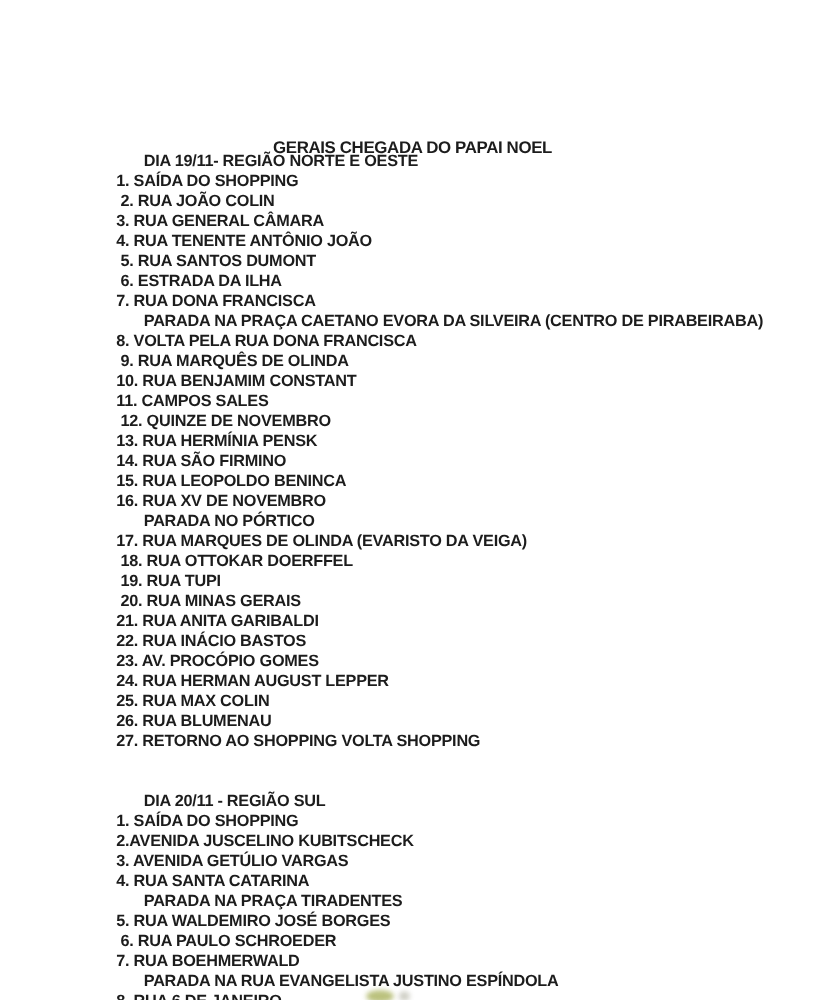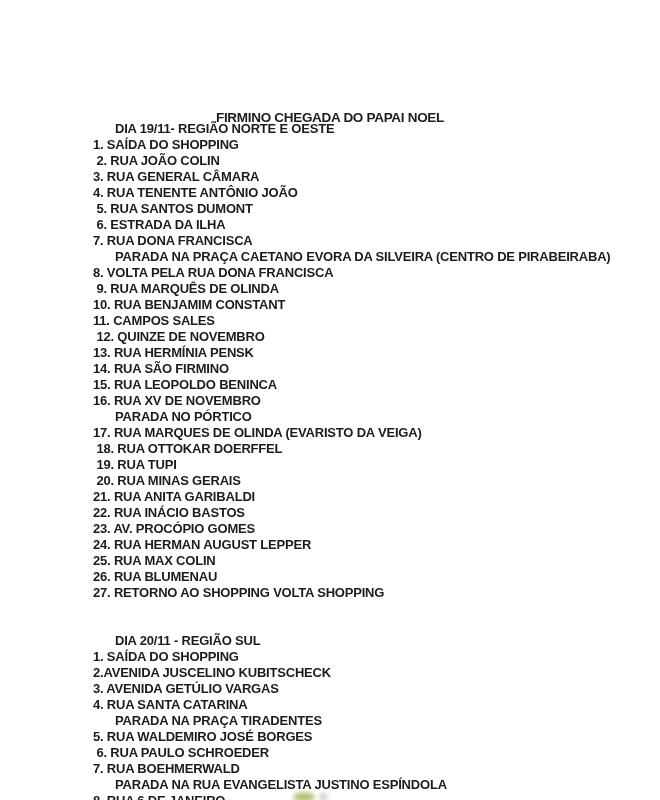--- a/index.html
+++ b/index.html
@@ -53,21 +53,21 @@
     opacity: 0.75;
   }
   .blob-left  { left: 293px; top: 6px; width: 22px; height: 10px; }
   .blob-right { left: 319px; top: 7px; width: 9px;  height: 8px; opacity: 0.5; }
 </style>
 </head>
 <body>
 
 <div class="page" style="color: rgb(28, 28, 28);">
   <div class="title">
-    <div>FIRMINO CHEGADA DO PAPAI NOEL</div>
+    <div>GERAIS CHEGADA DO PAPAI NOEL</div>
   </div>
 
   <div class="sections"><div class="section"><div class="line heading">DIA 19/11- REGIÃO NORTE E OESTE</div><div class="line">1. SAÍDA DO SHOPPING</div><div class="line"> 2. RUA JOÃO COLIN</div><div class="line">3. RUA GENERAL CÂMARA</div><div class="line">4. RUA TENENTE ANTÔNIO JOÃO</div><div class="line"> 5. RUA SANTOS DUMONT</div><div class="line"> 6. ESTRADA DA ILHA</div><div class="line">7. RUA DONA FRANCISCA</div><div class="line heading">PARADA NA PRAÇA CAETANO EVORA DA SILVEIRA (CENTRO DE PIRABEIRABA)</div><div class="line">8. VOLTA PELA RUA DONA FRANCISCA</div><div class="line"> 9. RUA MARQUÊS DE OLINDA</div><div class="line">10. RUA BENJAMIM CONSTANT</div><div class="line">11. CAMPOS SALES</div><div class="line"> 12. QUINZE DE NOVEMBRO</div><div class="line">13. RUA HERMÍNIA PENSK</div><div class="line">14. RUA SÃO FIRMINO</div><div class="line">15. RUA LEOPOLDO BENINCA</div><div class="line">16. RUA XV DE NOVEMBRO</div><div class="line heading">PARADA NO PÓRTICO</div><div class="line">17. RUA MARQUES DE OLINDA (EVARISTO DA VEIGA)</div><div class="line"> 18. RUA OTTOKAR DOERFFEL</div><div class="line"> 19. RUA TUPI</div><div class="line"> 20. RUA MINAS GERAIS</div><div class="line">21. RUA ANITA GARIBALDI</div><div class="line">22. RUA INÁCIO BASTOS</div><div class="line">23. AV. PROCÓPIO GOMES</div><div class="line">24. RUA HERMAN AUGUST LEPPER</div><div class="line">25. RUA MAX COLIN</div><div class="line">26. RUA BLUMENAU</div><div class="line">27. RETORNO AO SHOPPING VOLTA SHOPPING</div></div><div class="section"><div class="line heading">DIA 20/11 - REGIÃO SUL</div><div class="line">1. SAÍDA DO SHOPPING</div><div class="line">2.AVENIDA JUSCELINO KUBITSCHECK</div><div class="line">3. AVENIDA GETÚLIO VARGAS</div><div class="line">4. RUA SANTA CATARINA</div><div class="line heading">PARADA NA PRAÇA TIRADENTES</div><div class="line">5. RUA WALDEMIRO JOSÉ BORGES</div><div class="line"> 6. RUA PAULO SCHROEDER</div><div class="line">7. RUA BOEHMERWALD</div><div class="line heading">PARADA NA RUA EVANGELISTA JUSTINO ESPÍNDOLA</div><div class="line">8. RUA 6 DE JANEIRO</div></div></div>
 
   <div class="footer-graphic">
     <span class="blob blob-left" style="background: rgb(164, 173, 82);"></span>
     <span class="blob blob-right" style="background: rgb(162, 162, 143);"></span>
   </div>
 </div>
 

